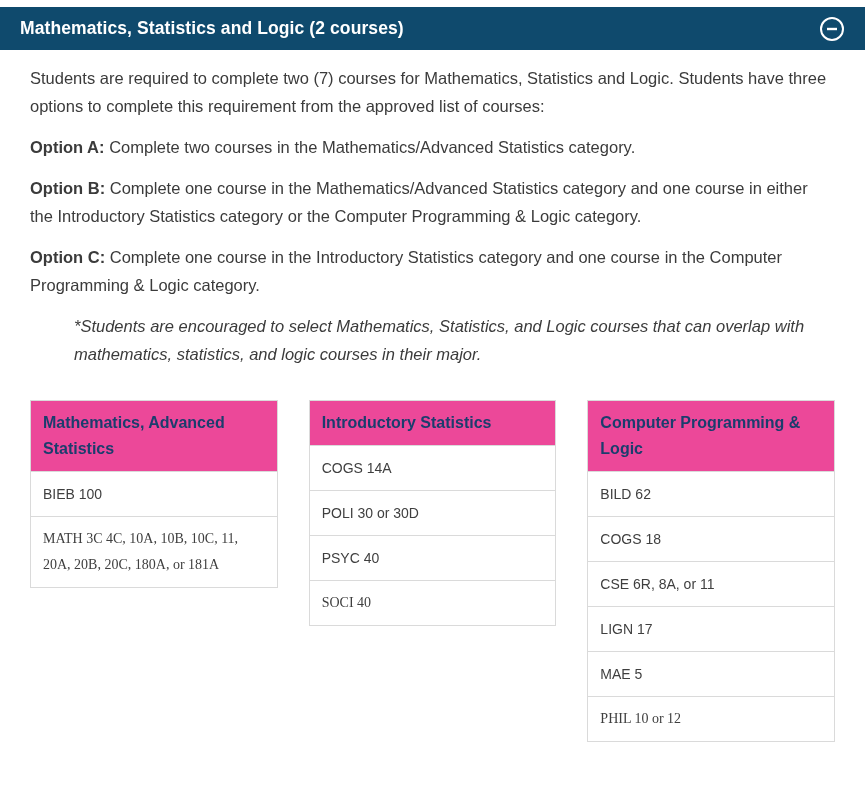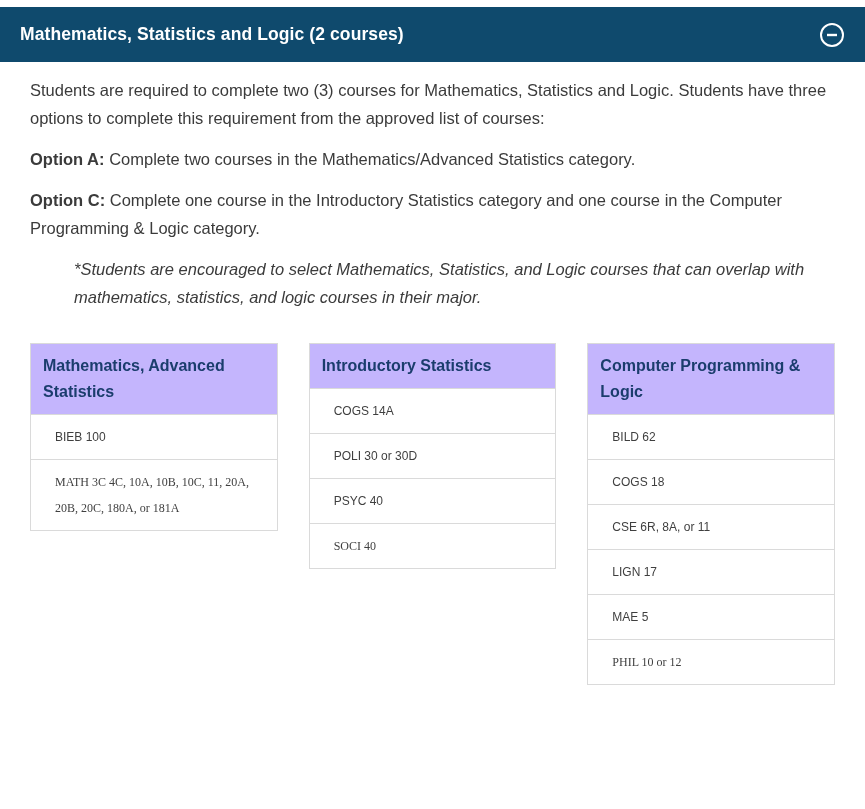--- a/index.html
+++ b/index.html
@@ -6,21 +6,21 @@
     margin: 0;
     padding: 0;
     width: 865px;
     height: 809px;
     background: #ffffff;
     font-family: "Liberation Sans", sans-serif;
     overflow: hidden;
   }
   .accordion-bar {
     margin-top: 7px;
-    height: 55px;
+    height: 43px;
     background: #0F4A6D;
     display: flex;
     align-items: center;
     justify-content: space-between;
     padding: 0 20px;
     box-sizing: border-box;
     cursor: pointer;
   }
   .accordion-title {
     color: #ffffff;
@@ -57,34 +57,34 @@
     margin: 32px 0 0 0;
   }
   table.course-table {
     width: 250px;
     border-collapse: collapse;
     border: 1px solid #DADADA;
     background: #ffffff;
     table-layout: fixed;
   }
   table.course-table th {
-    background: #c4b5fd;
+    background: #ec4899;
     color: #1B3D6D;
     font-weight: bold;
     text-align: left;
     font-size: 16px;
     line-height: 26px;
     padding: 9px 12px;
     border-bottom: 1px solid #DADADA;
   }
   table.course-table td {
     color: #3F3F3F;
-    font-size: 12px;
+    font-size: 14px;
     line-height: 26px;
-    padding: 9px 24px;
+    padding: 9px 12px;
     border-bottom: 1px solid #DADADA;
     margin-left: 48px;
   }
   table.course-table tr:last-child td {
     border-bottom: none;
     font-family: Liberation Serif, serif;
   }
 </style>
 </head>
 <body>
@@ -92,24 +92,25 @@
 <div class="accordion-bar">
   <span class="accordion-title">Mathematics, Statistics and Logic (2 courses)</span>
   <svg class="collapse-icon" width="26" height="26" viewBox="0 0 26 26">
     <circle cx="13" cy="13" r="11" fill="none" stroke="#ffffff" stroke-width="2"></circle>
     <line x1="8" y1="13" x2="18" y2="13" stroke="#ffffff" stroke-width="2.4"></line>
   </svg>
 </div>
 
 <div class="content">
 
-  <p>Students are required to complete two (3) courses for Mathematics, Statistics and Logic. Students have three options to complete this requirement from the approved list of courses:</p>
+  <p>Students are required to complete two (7) courses for Mathematics, Statistics and Logic. Students have three options to complete this requirement from the approved list of courses:</p>
 
   <p><strong>Option A:</strong><span> Complete two courses in the Mathematics/Advanced Statistics category.</span></p>
 
+  <p><strong>Option B:</strong><span> Complete one course in the Mathematics/Advanced Statistics category and one course in either the Introductory Statistics category or the Computer Programming &amp; Logic category.</span></p>
 
   <p><strong>Option C:</strong><span> Complete one course in the Introductory Statistics category and one course in the Computer Programming &amp; Logic category.</span></p>
 
   <p class="note">*Students are encouraged to select Mathematics, Statistics, and Logic courses that can overlap with mathematics, statistics, and logic courses in their major.</p>
 
   <div class="tables-row">
 
     <table class="course-table">
       <thead>
         <tr>

